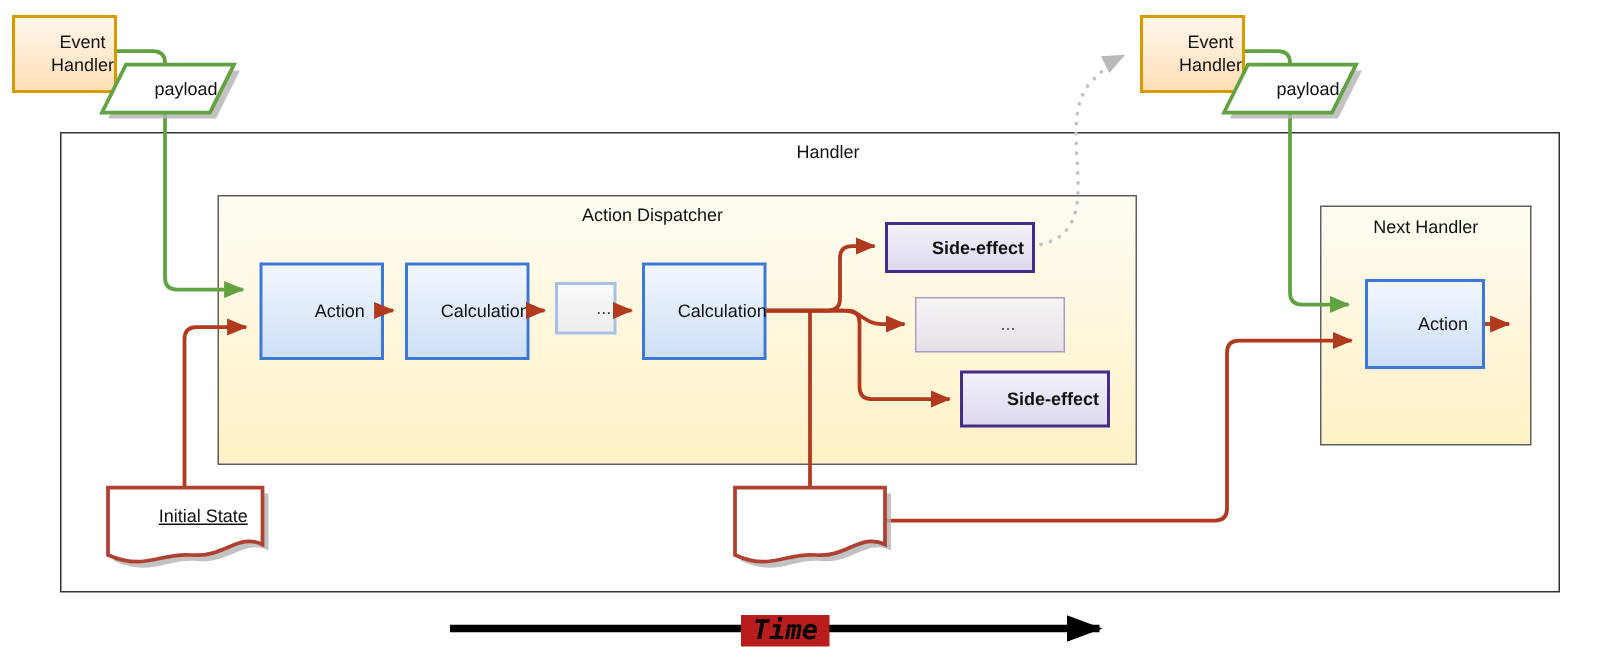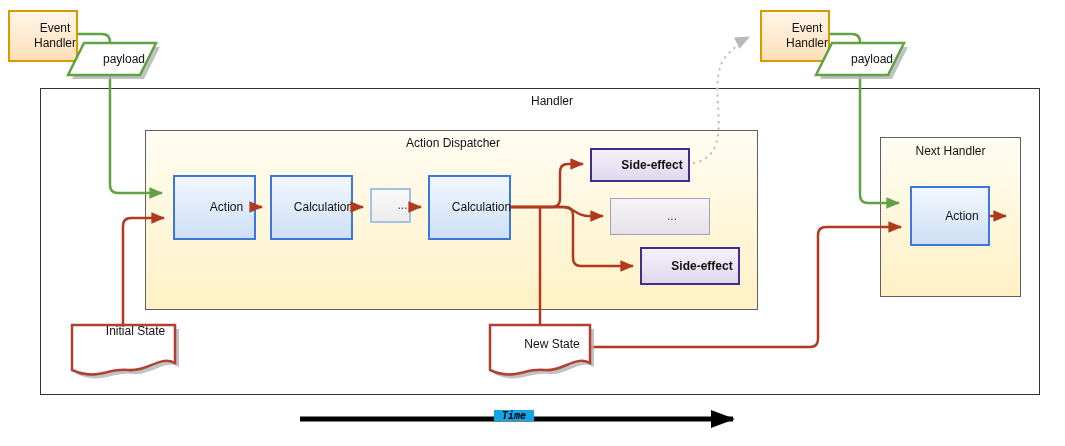--- a/index.html
+++ b/index.html
@@ -27,39 +27,39 @@
   .box-bluegray{border:2px solid #A6C1E8;background:linear-gradient(180deg,#FAFAFA 0%,#ECECEC 100%);color:#444;}
   .dots-small{left:370px;top:188px;width:41px;height:35px;}
   .box-purple{border:2px solid #432D8B;background:linear-gradient(180deg,#F4F1FA 0%,#DFD8EE 100%);font-weight:bold;}
   .se-top{left:590px;top:148px;width:100px;height:34px;}
   .se-bot{left:640px;top:247px;width:100px;height:38px;}
   .box-purple-light{border:1.5px solid #A79BC8;background:linear-gradient(180deg,#F7F4F6 0%,#E7E0E8 100%);color:#555;}
   .dots-mid{left:610px;top:198px;width:100px;height:37px;}
   
   .payload-label-left{left:76px;top:43px;width:72px;height:32px;}
   .payload-label-right{left:824px;top:43px;width:72px;height:32px;}
-  .state-label-left{left:72px;top:313px;width:103px;height:36px;}
+  .state-label-left{left:72px;top:326px;width:103px;height:36px;text-decoration:underline;}
   .state-label-right{left:490px;top:326px;width:100px;height:36px;}
   .fluxlet-title{left:40px;top:94px;width:1000px;text-align:center;}
-  .time-label{left:494px;top:410px;padding:0 8px;background:#0ea5e9;
-    font-family:"DejaVu Sans Mono", monospace;font-weight:bold;font-style:italic;font-size:10px;color:#000;}
+  .time-label{left:494px;top:410px;padding:0 8px;background:#b91c1c;
+    font-family:"DejaVu Sans Mono", monospace;font-weight:bold;font-style:italic;font-size:18px;color:#000;}
   svg.overlay{position:absolute;left:0;top:0;pointer-events:none;}
 </style>
 </head>
 <body>
 
 <div id="canvas">
 
   <div class="abs fluxlet"></div>
   <div class="abs container-yellow ad"></div>
   <div class="abs container-yellow nd">
     <div class="ctitle">Next Handler</div>
   </div>
   <div class="abs fluxlet-title">Handler</div>
-  <div class="abs" style="left:163px;top:136px;width:556px;text-align:center;">Action Dispatcher</div>
+  <div class="abs" style="left:145px;top:136px;width:556px;text-align:center;">Action Dispatcher</div>
 
   <div class="abs center box-orange eh-left">
     <span>Event Handler</span>
   </div>
   <div class="abs center box-orange eh-right">
     <span>Event Handler</span>
   </div>
   <div class="abs center box-blue action1">
     <span>Action</span>
   </div>
@@ -135,16 +135,15 @@
       <path transform="translate(4,4)" d="M0,0 H100 V38 C84,30 74,47 54,45 C34,43 24,56 0,45 Z" fill="#B3B3B3" opacity="0.8"></path>
       <path d="M0,0 H100 V38 C84,30 74,47 54,45 C34,43 24,56 0,45 Z" fill="#fff" stroke="#AE4132" stroke-width="2.5"></path>
     </g>
 
     <path d="M300,419 H733" fill="none" stroke="#000" stroke-width="5" marker-end="url(#mb)"></path>
   </svg>
 
   <div class="abs center payload-label-left">payload</div>
   <div class="abs center payload-label-right">payload</div>
   <div class="abs center state-label-left">Initial State</div>
-  <div class="abs center state-label-right">New State</div>
   <div class="abs time-label">Time</div>
 
 </div>
 
 </body></html>

